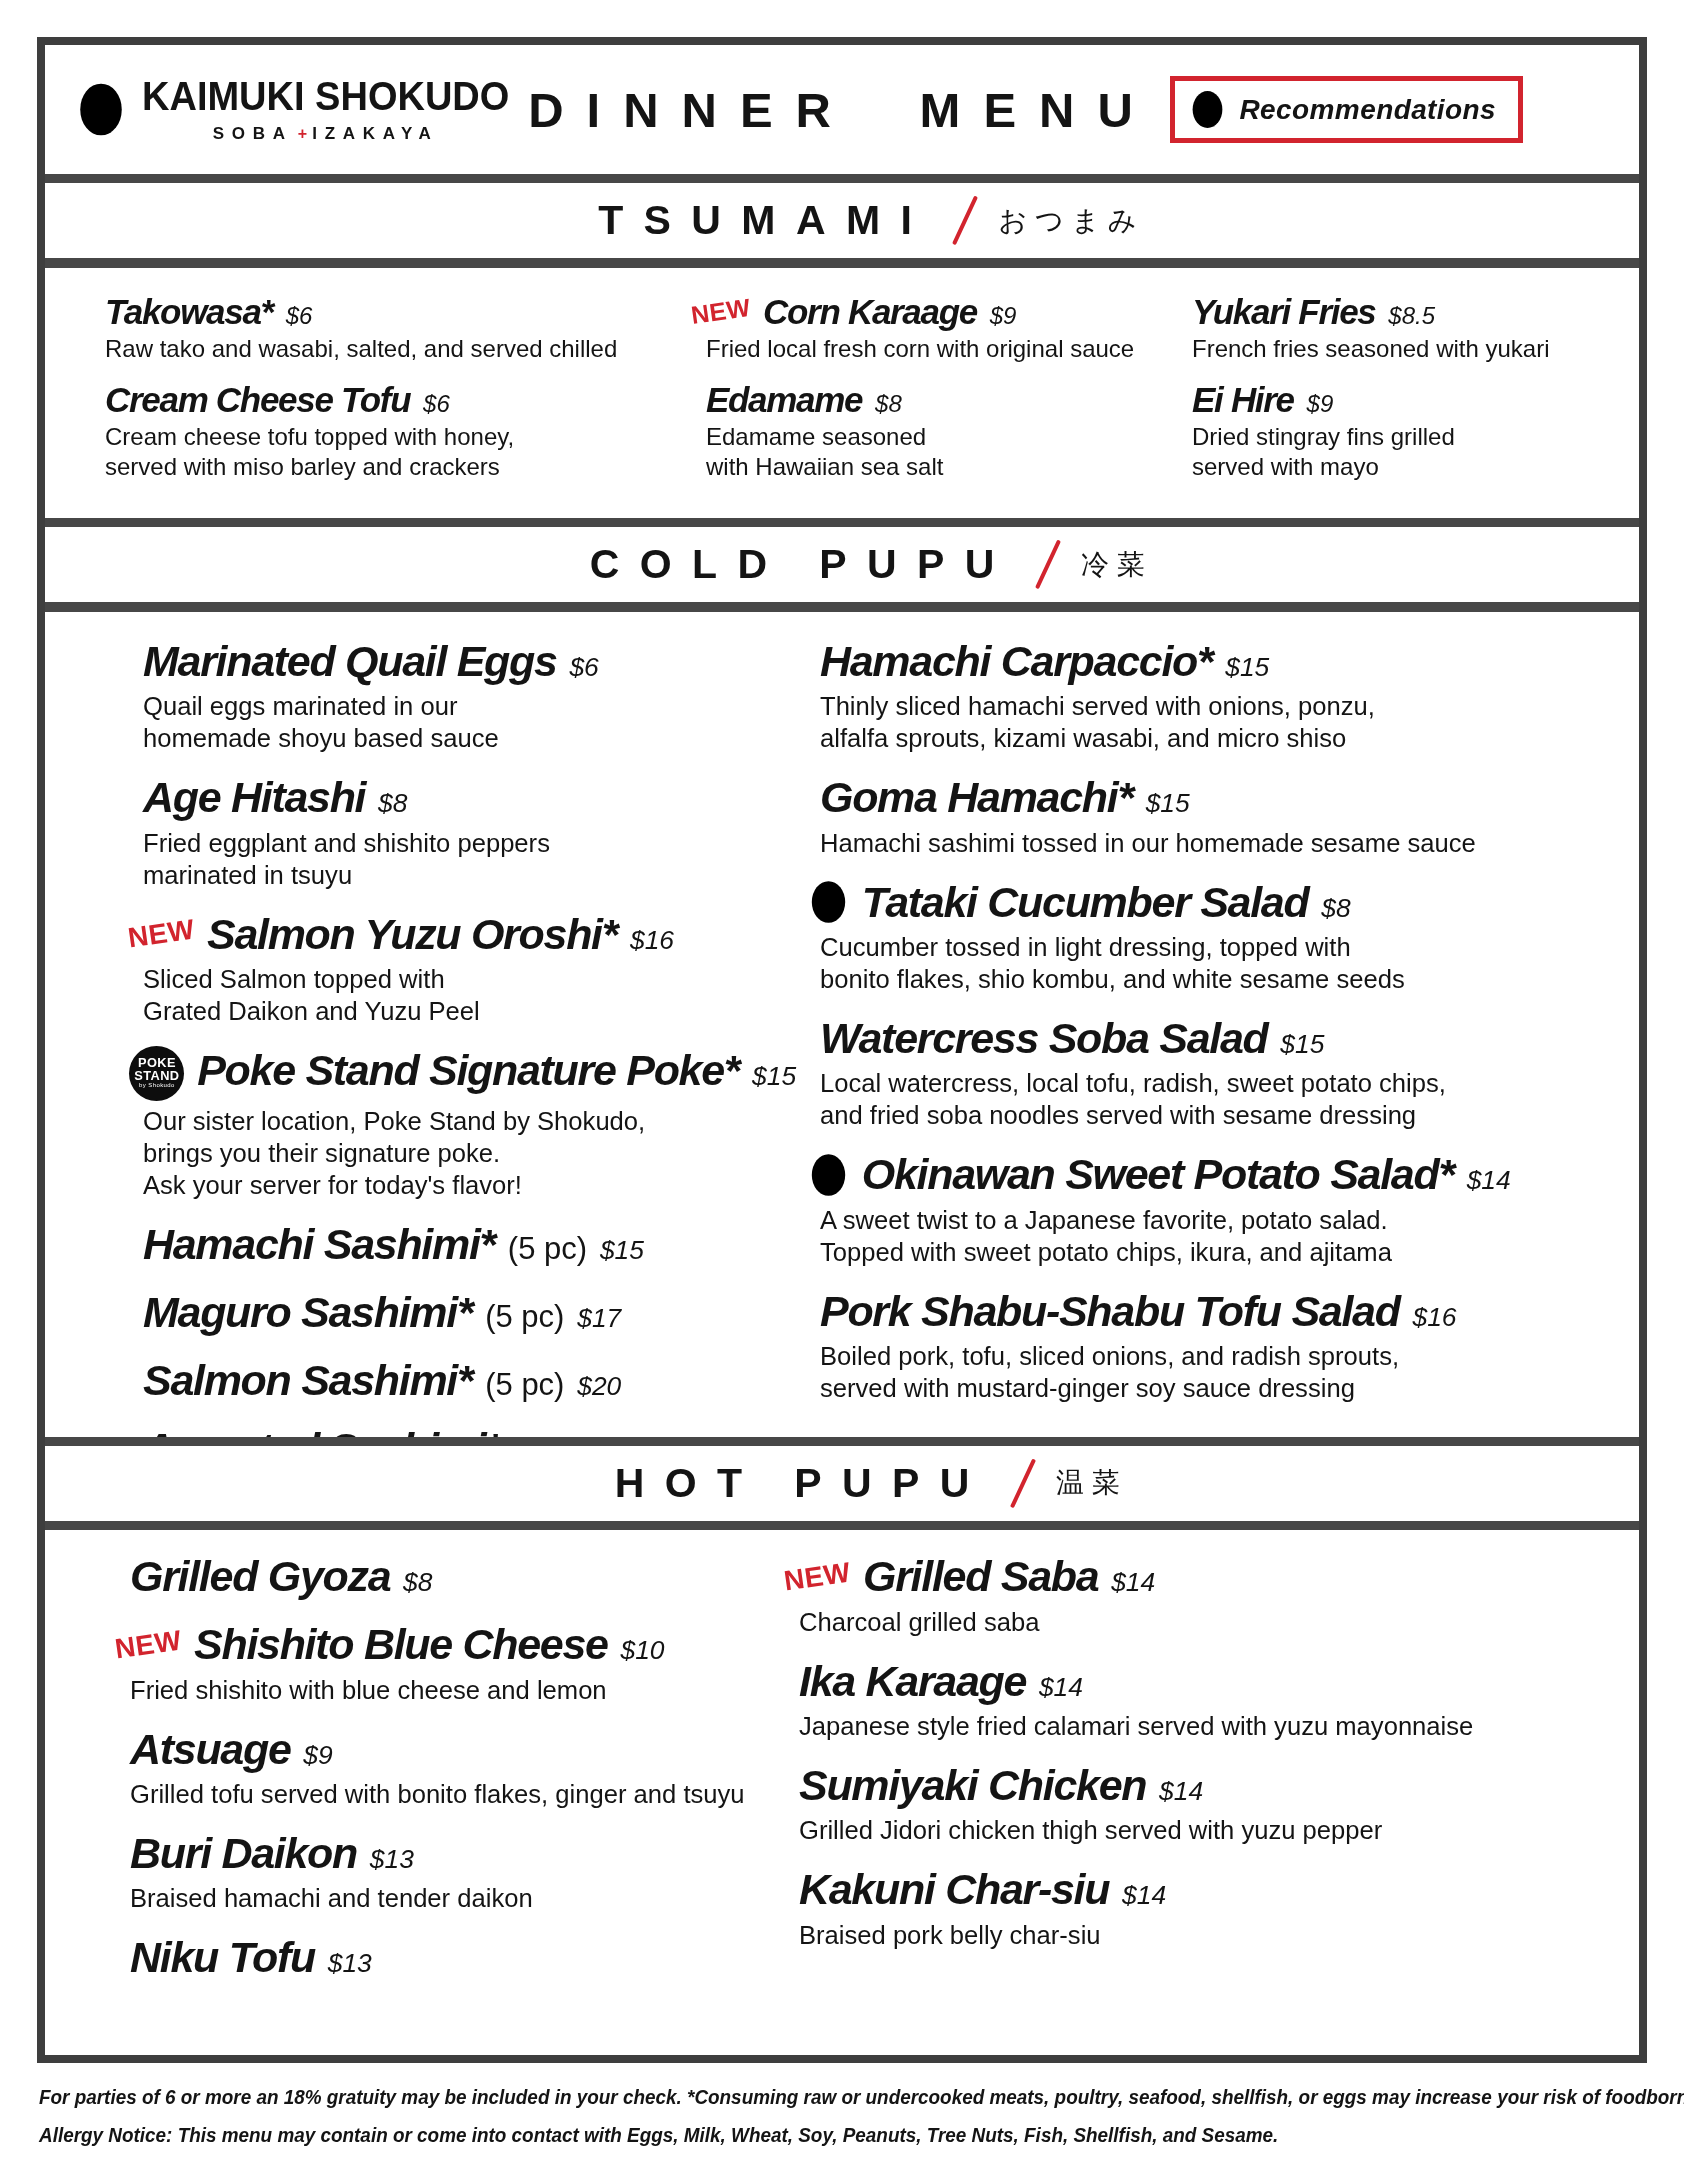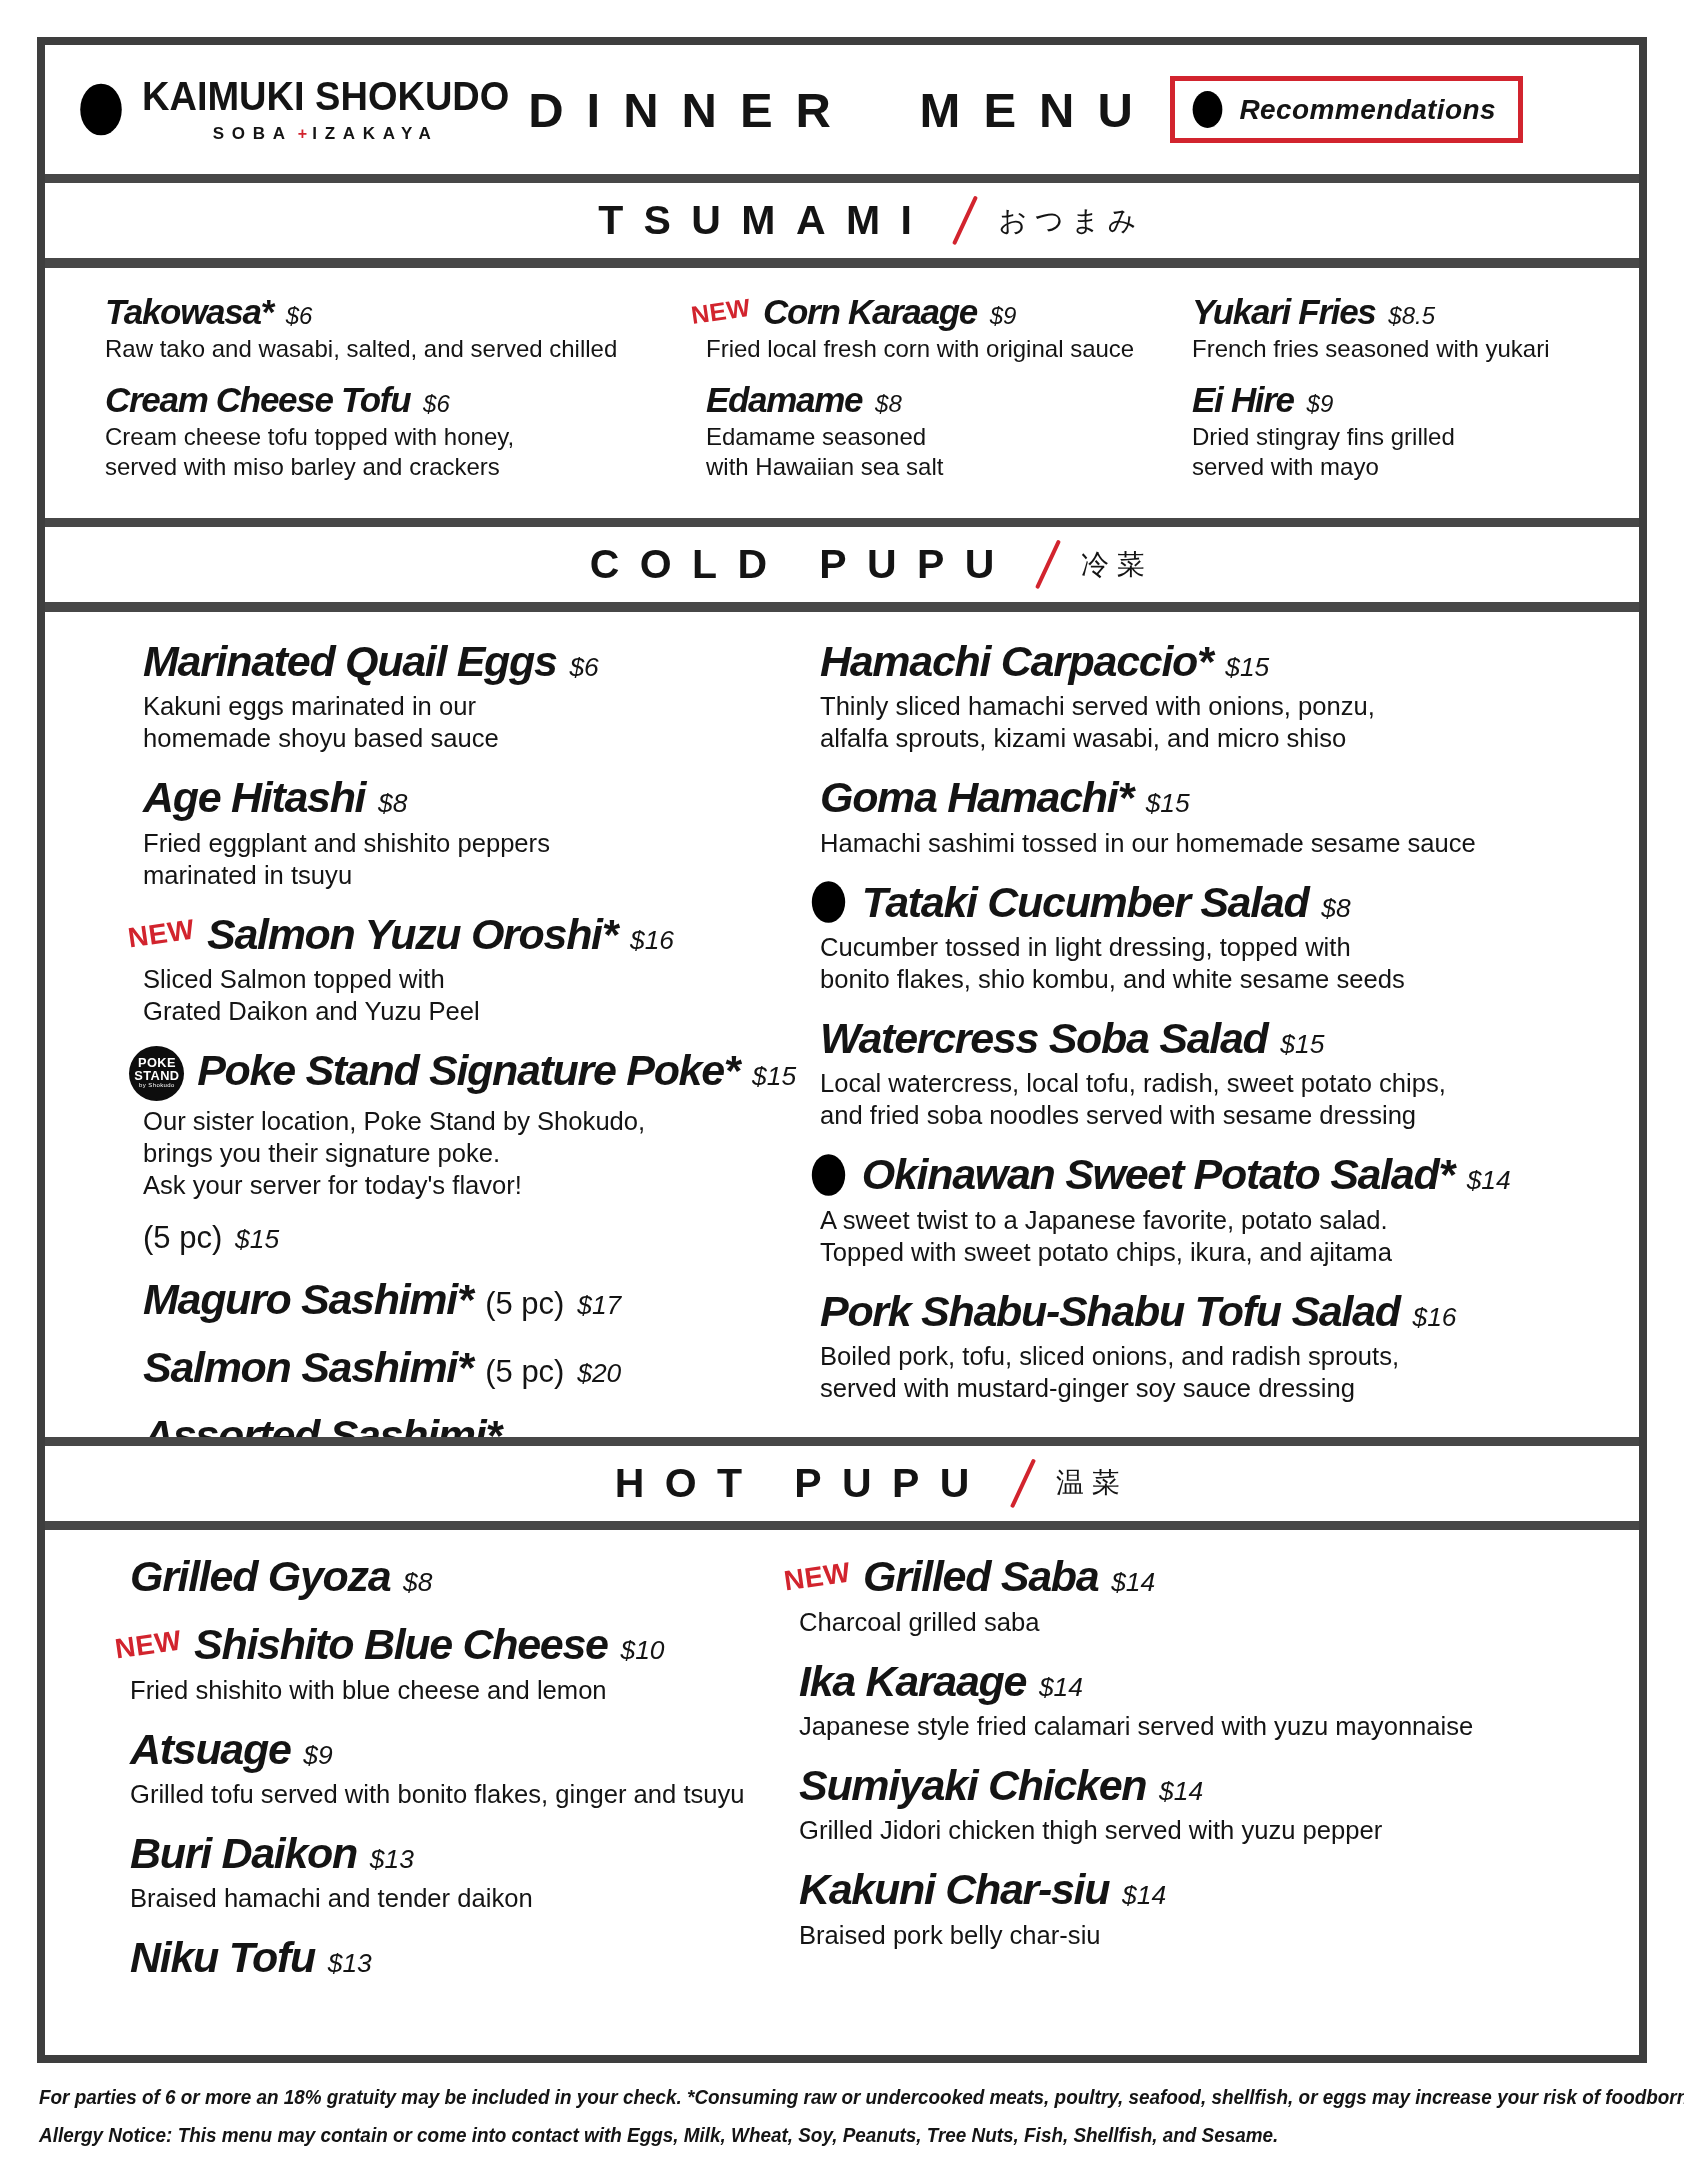--- a/index.html
+++ b/index.html
@@ -230,21 +230,21 @@
     <div class="divider"></div>
     <div class="section-content sec-cold">
       <div class="col">
           <div class="item">
     <div class="item-title">
 
       <span class="item-name">Marinated Quail Eggs</span>
 
       <span class="item-price">$6</span>
     </div>
-    <div class="item-desc">Kakuni eggs marinated in our
+    <div class="item-desc">Quail eggs marinated in our
 homemade shoyu based sauce</div>
   </div>
           <div class="item">
     <div class="item-title">
 
       <span class="item-name">Age Hitashi</span>
 
       <span class="item-price">$8</span>
     </div>
     <div class="item-desc">Fried eggplant and shishito peppers
@@ -275,20 +275,21 @@
 
       <span class="item-price">$15</span>
     </div>
     <div class="item-desc">Our sister location, Poke Stand by Shokudo,
 brings you their signature poke.
 Ask your server for today's flavor!</div>
   </div>
           <div class="item no-desc">
     <div class="item-title">
 
+      <span class="item-name">Hamachi Sashimi*</span>
       <span class="item-size">(5 pc)</span>
       <span class="item-price">$15</span>
     </div>
 
   </div>
           <div class="item no-desc">
     <div class="item-title">
 
       <span class="item-name">Maguro Sashimi*</span>
       <span class="item-size">(5 pc)</span>

